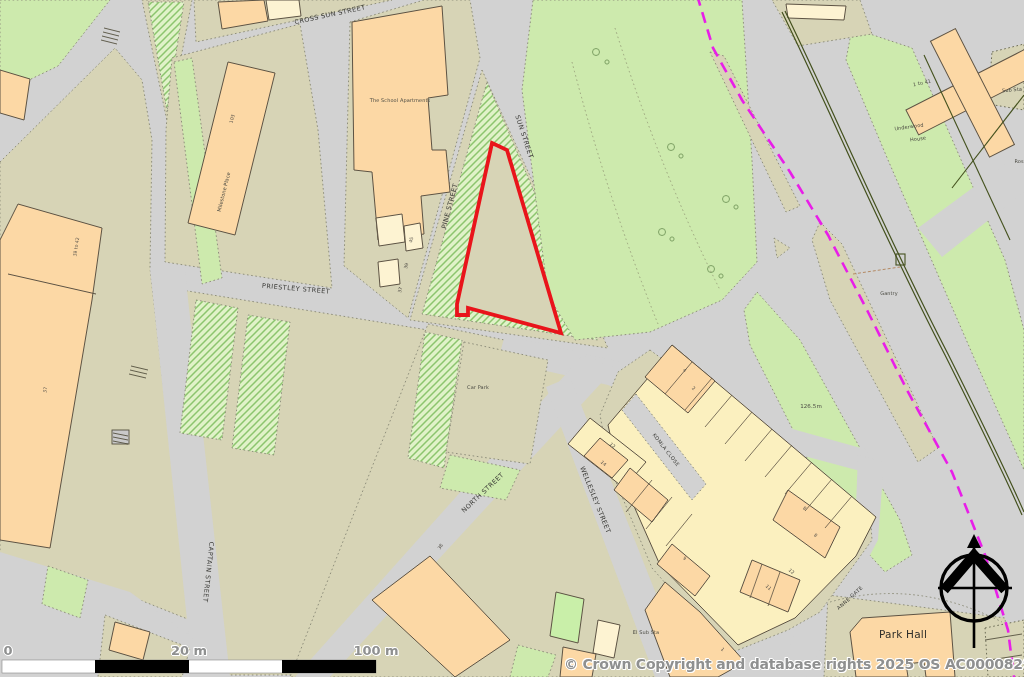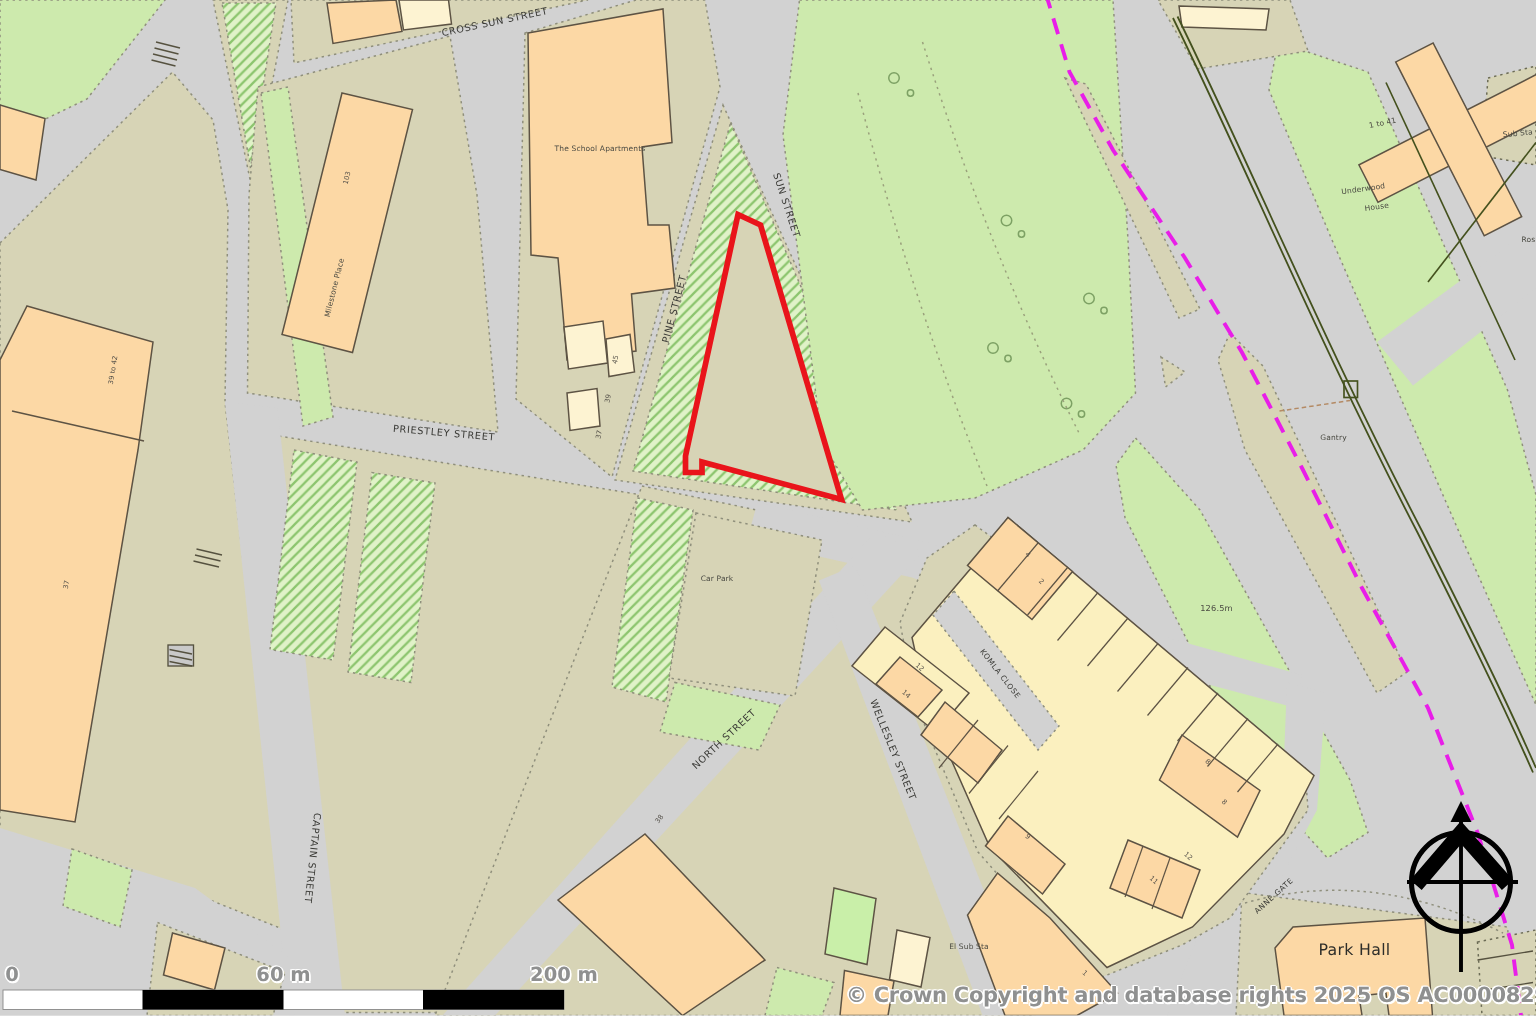--- a/index.html
+++ b/index.html
@@ -245,18 +245,18 @@
 <div class="lbl num" style="left:612px;top:446px;--r:42deg;">12</div>
 <div class="lbl num" style="left:603px;top:464px;--r:42deg;">14</div>
 <div class="lbl num" style="left:684px;top:559px;--r:42deg;">9</div>
 <div class="lbl num" style="left:804px;top:509px;--r:42deg;">8</div>
 <div class="lbl num" style="left:815px;top:536px;--r:42deg;">8</div>
 <div class="lbl num" style="left:791px;top:572px;--r:42deg;">12</div>
 <div class="lbl num" style="left:768px;top:588px;--r:42deg;">11</div>
 <div class="lbl num" style="left:722px;top:650px;--r:42deg;">1</div>
 
 <div class="scale-lbl" style="left:8px;top:658px;">0</div>
-<div class="scale-lbl" style="left:189px;top:658px;">60 m</div>
-<div class="scale-lbl" style="left:376px;top:658px;">200 m</div>
+<div class="scale-lbl" style="left:189px;top:658px;">20 m</div>
+<div class="scale-lbl" style="left:376px;top:658px;">100 m</div>
 
 <div class="attribution">© Crown Copyright and database rights 2025 OS AC0000829429</div>
 
 </div>
 
 </body></html>

